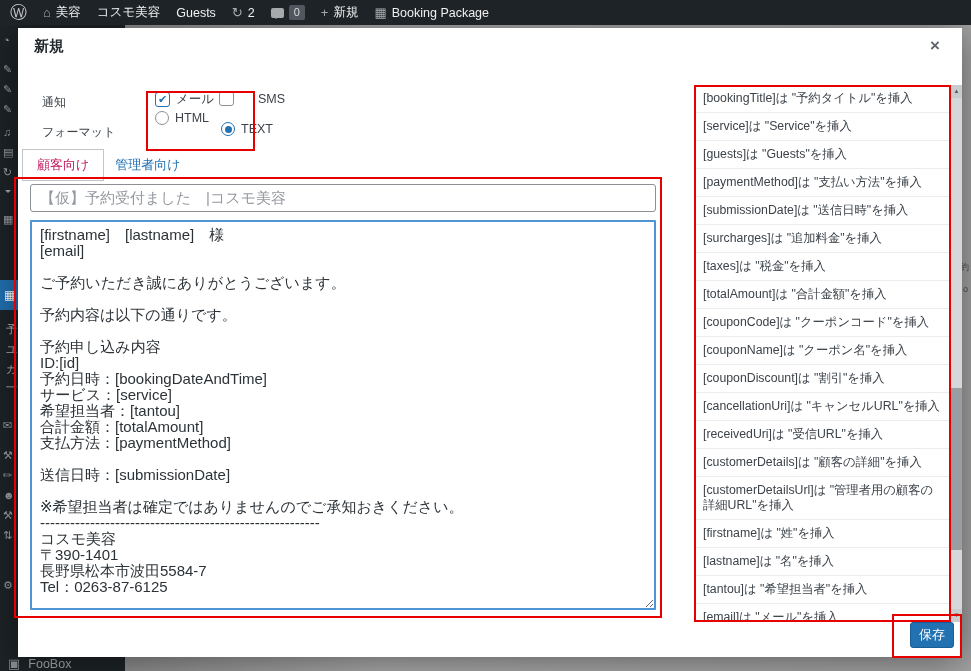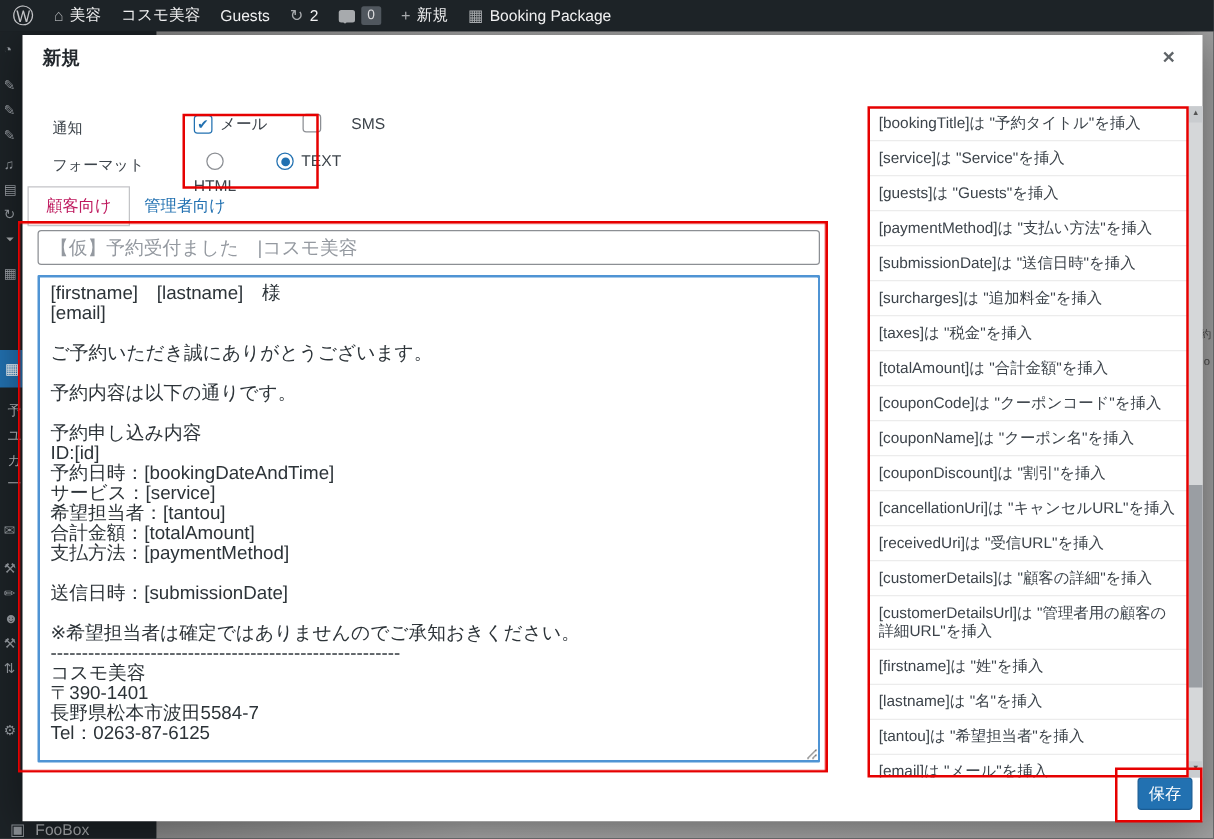--- a/index.html
+++ b/index.html
@@ -155,27 +155,27 @@
 
   <div class="modal">
     <div class="m-title">新規</div>
     <div class="m-close">×</div>
 
     <div class="f-label" style="top:66px">通知</div>
     <div class="ctrl-group" style="left:137px; top:63px;">
       <span class="cb checked">✔</span>
       <span>メール</span>
     </div>
-    <div class="ctrl-group" style="left:224px; top:63px;gap:24px;">
+    <div class="ctrl-group" style="left:201px; top:63px;gap:24px;">
       <span class="cb"></span>
       <span>SMS</span>
     </div>
 
     <div class="f-label" style="top:96px">フォーマット</div>
-    <div class="ctrl-group" style="left:137px; top:94px;flex-direction:column;">
+    <div class="ctrl-group" style="left:137px; top:83px;">
       <span class="rd"></span>
       <span>HTML</span>
     </div>
     <div class="ctrl-group" style="left:203px; top:94px;">
       <span class="rd checked"></span>
       <span>TEXT</span>
     </div>
 
     <div class="tabs">
       <span class="tab-active">顧客向け</span>

